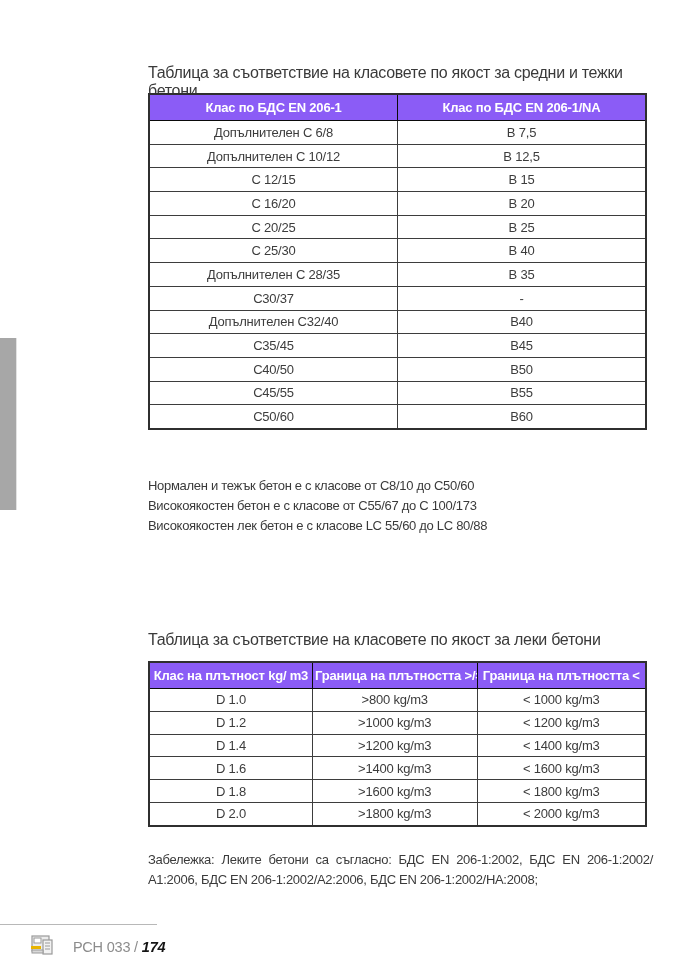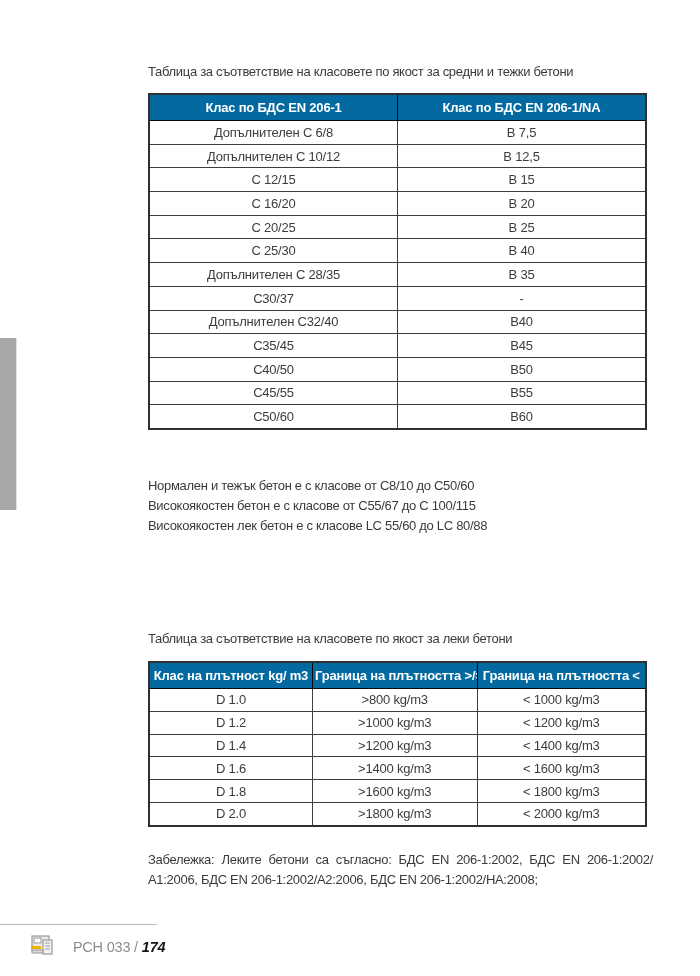--- a/index.html
+++ b/index.html
@@ -22,38 +22,38 @@
     top: 338px;
     width: 16px;
     height: 172px;
     background: #a7a7a7;
     border-right: 1px solid #e2e2e2;
   }
   .tbl-title {
     position: absolute;
     left: 148px;
     width: 500px;
-    font-size: 13px;
+    font-size: 16px;
     letter-spacing: -0.3px;
     color: #3a3a3a;
   }
   .title1 { top: 64px; }
   .title2 { top: 631px; }
   table.doc-table {
     position: absolute;
     left: 148px;
     width: 499px;
     border-collapse: collapse;
     table-layout: fixed;
     border: 2px solid #2f2f2f;
   }
   .table1 { top: 93px; }
   .table2 { top: 661px; }
   table.doc-table th {
-    background: #0369a1;
+    background: #8b5cf6;
     color: #ffffff;
     font-weight: bold;
     font-size: 13px;
     letter-spacing: -0.2px;
     height: 25px;
     text-align: center;
     border: 1.5px solid #0a0a0a;
     padding: 0 2px;
     overflow: hidden;
     white-space: nowrap;
@@ -182,21 +182,21 @@
         </tr>
       <tr>
           <td>С50/60</td>
           <td>В60</td>
         </tr>
     </tbody>
   </table>
 
   <div class="para para1">
     <div>Нормален и тежък бетон е с класове от С8/10 до С50/60</div>
-    <div>Високоякостен бетон е с класове от С55/67 до С 100/115</div>
+    <div>Високоякостен бетон е с класове от С55/67 до С 100/173</div>
     <div>Високоякостен лек бетон е с класове LC 55/60 до LC 80/88</div>
   </div>
 
 
   <div class="tbl-title title2">Таблица за съответствие на класовете по якост за леки бетони</div>
 
   <table class="doc-table table2">
     <colgroup>
         <col style="width:32.9%">
         <col style="width:33.1%">

